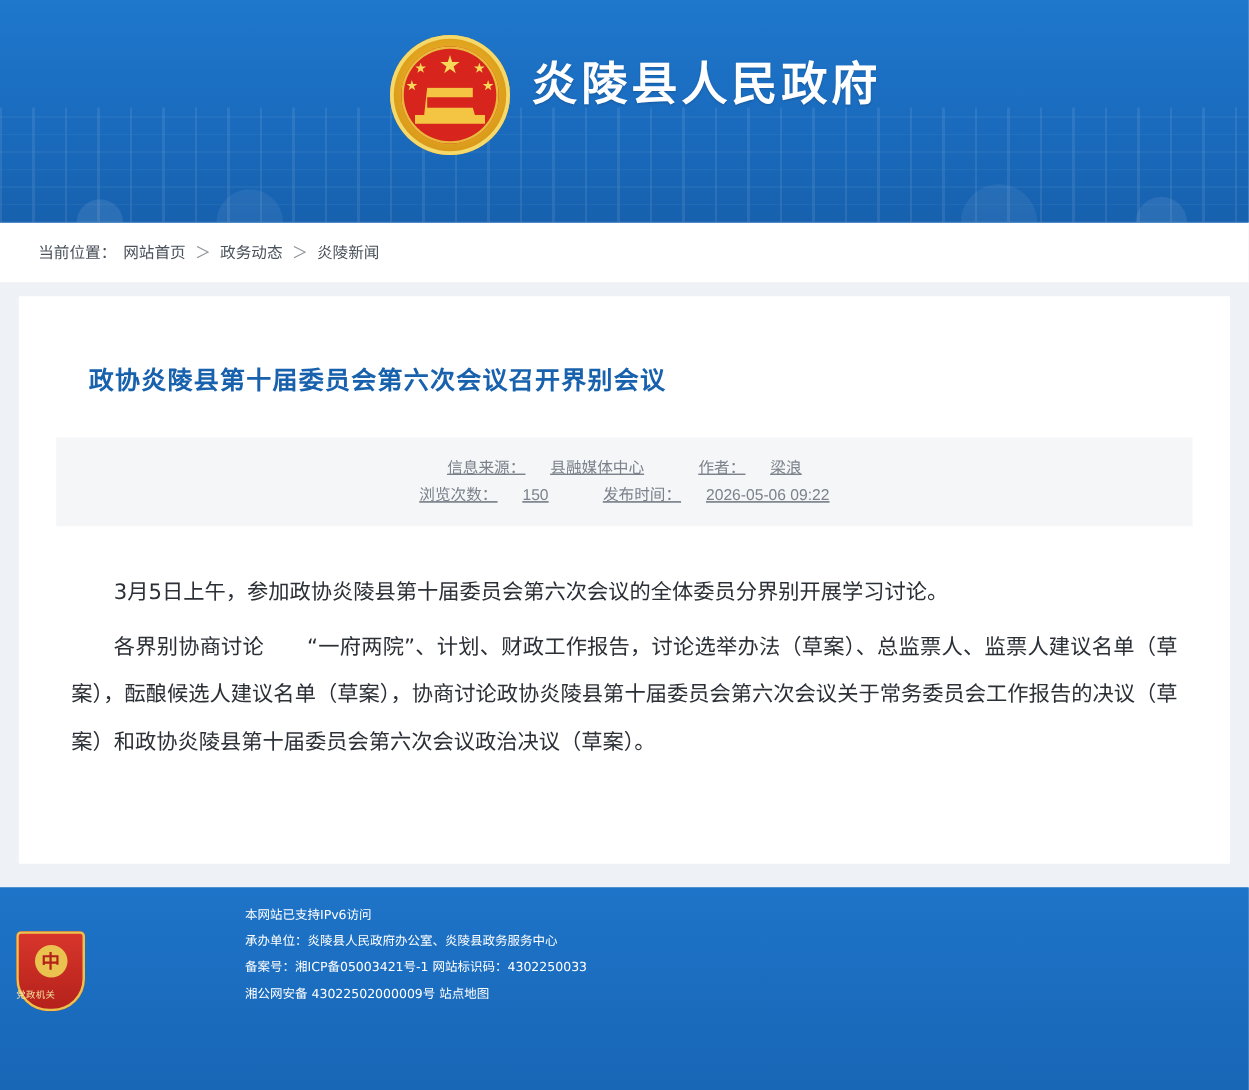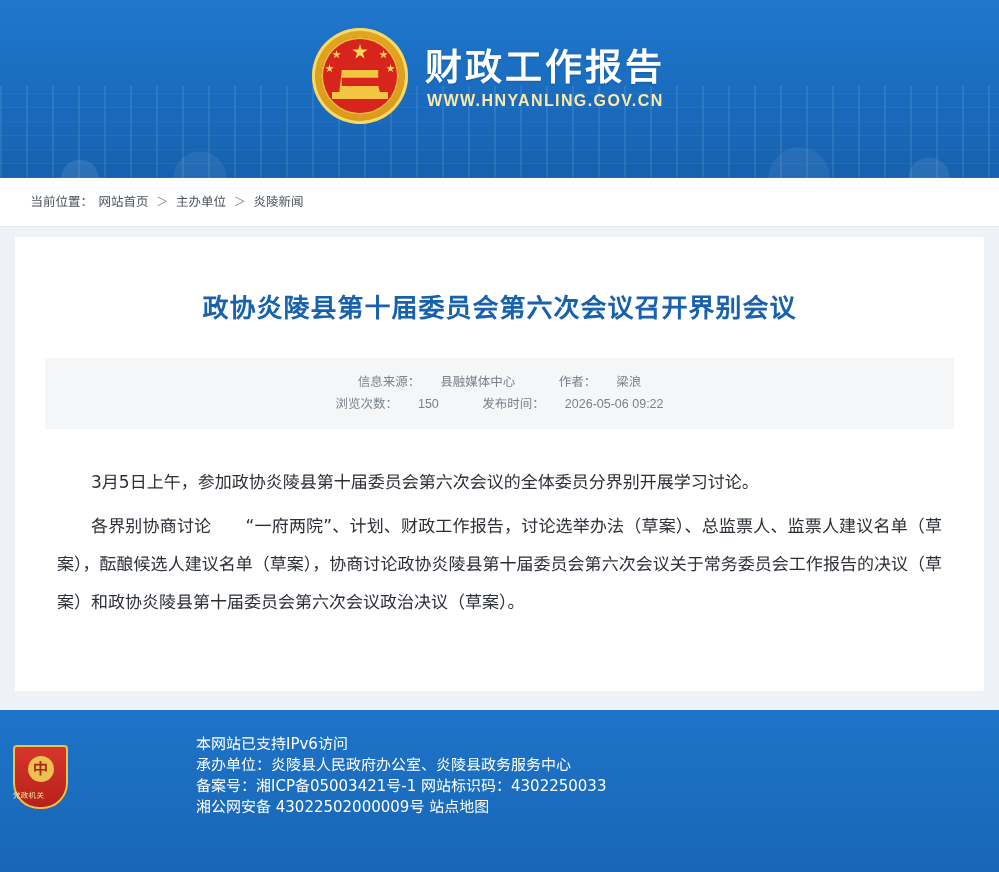--- a/index.html
+++ b/index.html
@@ -168,41 +168,42 @@
   }
   .article-card {
     width: 969px;
     margin: 0 auto;
     background: #ffffff;
     min-height: 454px;
     padding: 0 0 40px 0;
     box-sizing: border-box;
   }
   .article-title {
-    font-size: 26px;
+    font-size: 20px;
     font-weight: bold;
     color: #1861ad;
-    text-align: center;
+    text-align: left;
     padding: 53px 40px 0 40px;
     line-height: 1.4;
     letter-spacing: 1px;
     font-family: "DejaVu Sans", "Liberation Sans", sans-serif;
+    margin-left: 16px;
   }
   .meta-box {
     margin: 32px 30px 0 30px;
     background: #f5f6f8;
     padding: 13px 0 14px 0;
     text-align: center;
   }
   .meta-line {
     font-size: 12.5px;
     color: #7b828b;
     line-height: 22px;
   }
-  .meta-line span { margin: 0 10px; }
+  .meta-line span { margin: 0 10px; text-decoration: underline; }
 
   .article-body {
     padding: 34px 42px 0 42px;
     font-size: 17px;
     line-height: 38px;
     color: #2b2f36;
     text-align: justify;
     font-family: "DejaVu Sans", "Liberation Sans", sans-serif;
   }
   .article-body p {
@@ -260,22 +261,22 @@
     bottom: 9px;
     text-align: left;
     font-size: 7.5px;
     color: #f7e1a0;
     letter-spacing: 0.3px;
     font-family: "DejaVu Sans", sans-serif;
   }
   .footer-text {
     position: absolute;
     left: 196px;
-    top: 24px;
-    font-size: 15px;
+    top: 12px;
+    font-size: 10px;
     color: #ffffff;
     line-height: 21px;
     font-family: "DejaVu Sans", "Liberation Sans", sans-serif;
   }
   .footer-text .line { white-space: nowrap; }
 </style>
 </head>
 <body>
 
 <div class="page">
@@ -288,31 +289,30 @@
         <div class="ring"></div>
         <div class="shield"></div>
         <div class="star-big"></div>
         <div class="star-s s1"></div>
         <div class="star-s s2"></div>
         <div class="star-s s3"></div>
         <div class="star-s s4"></div>
         <div class="gate"></div>
         <div class="gate-base"></div>
       </div>
-      <div class="site-title">财政工作报告</div>
-      <div class="site-url">WWW.HNYANLING.GOV.CN</div>
+      <div class="site-title">炎陵县人民政府</div>
     </div>
   </div>
 
   <div class="breadcrumb-wrap">
     <div class="breadcrumb">
       <span class="label">当前位置：</span>
       <a href="#">网站首页</a>
       <span class="sep">＞</span>
-      <a href="#">主办单位</a>
+      <a href="#">政务动态</a>
       <span class="sep">＞</span>
       <a href="#">炎陵新闻</a>
     </div>
   </div>
 
   <div class="content-area">
     <div class="article-card">
       <div class="article-title">政协炎陵县第十届委员会第六次会议召开界别会议</div>
 
       <div class="meta-box">

